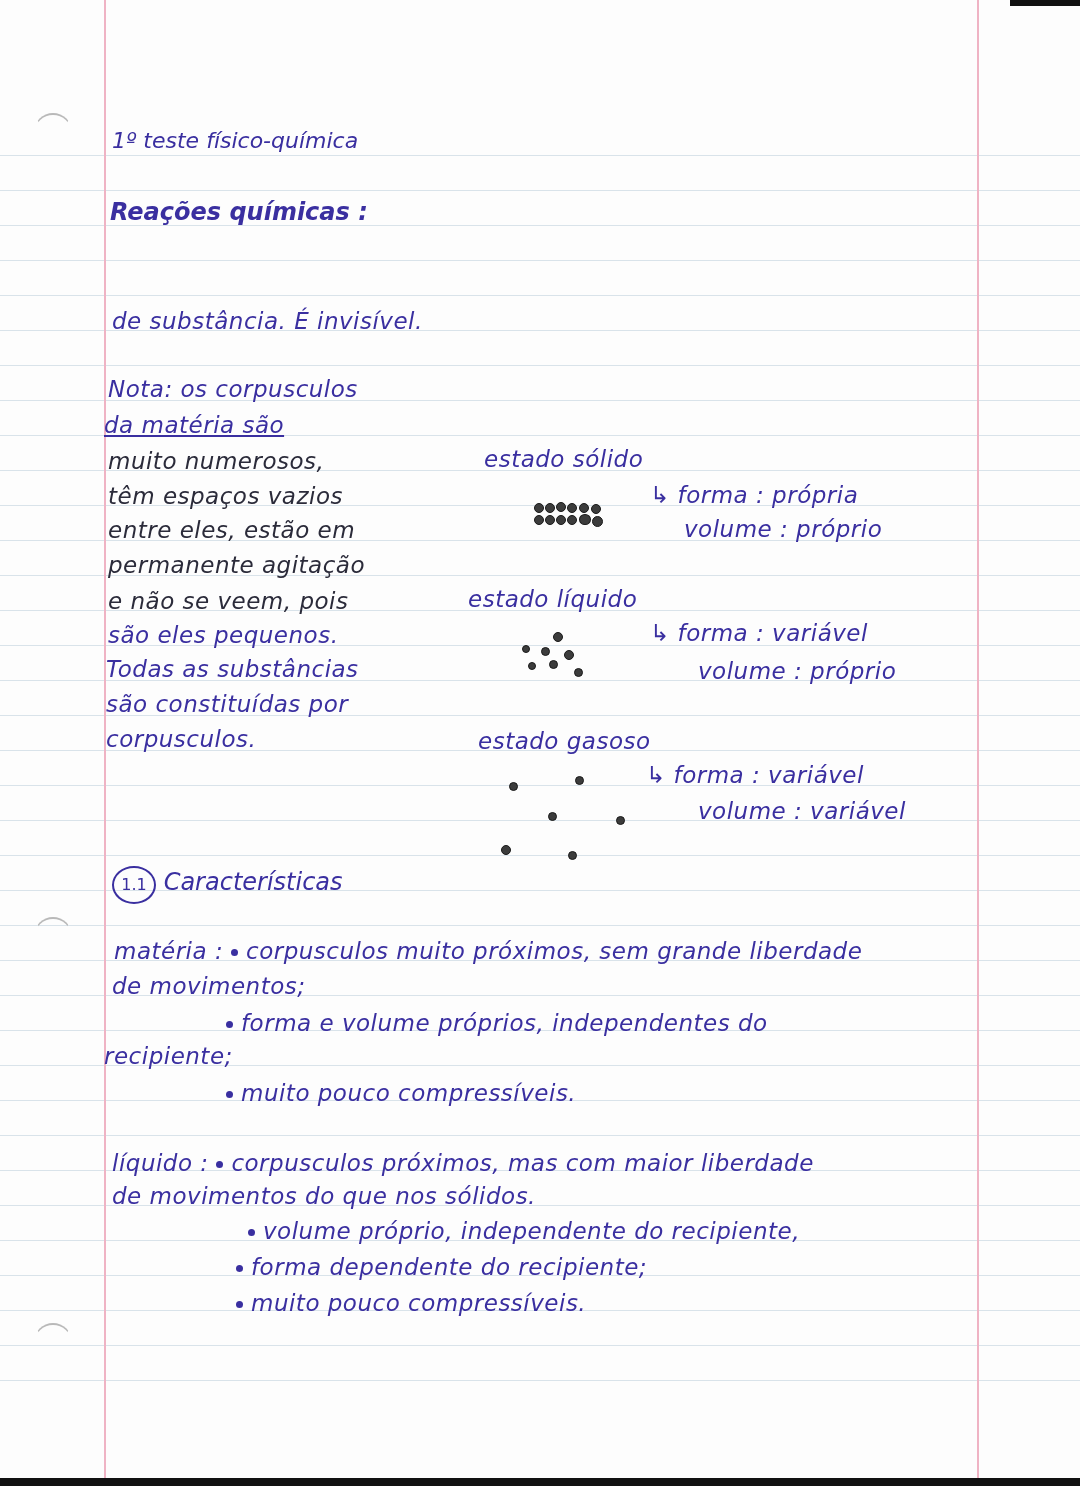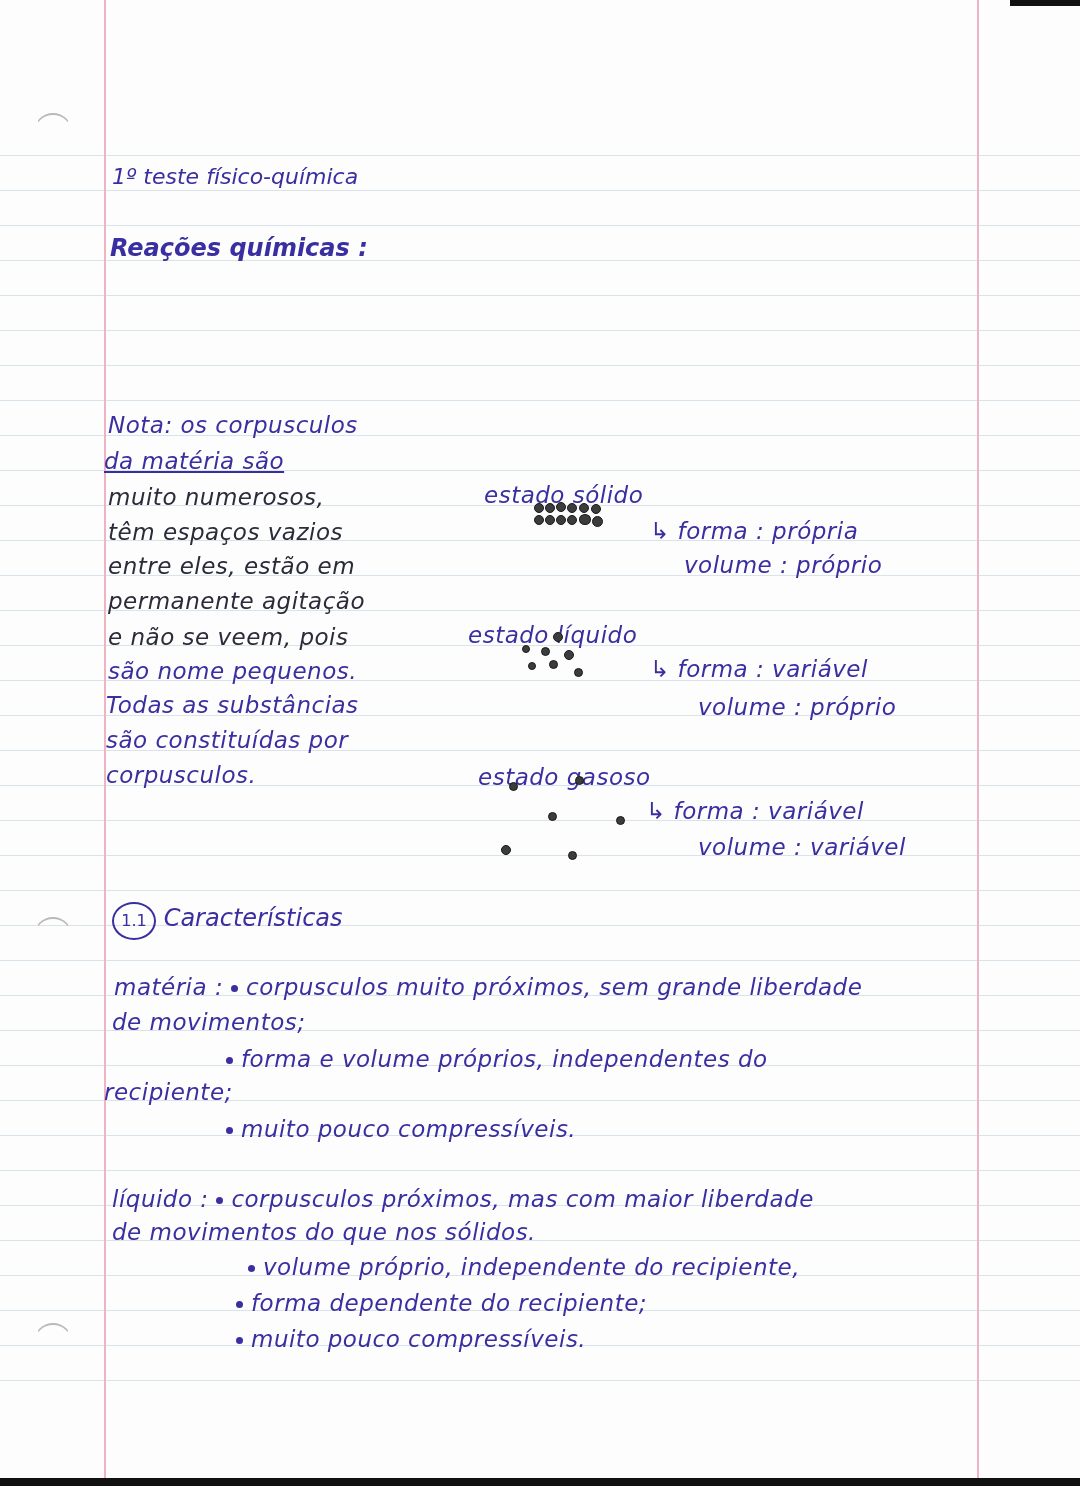--- a/index.html
+++ b/index.html
@@ -16,21 +16,21 @@
       background-position: 0 121px;
       background-size: 100% 1275px;
       background-repeat:no-repeat;
     }
     .margin-left { position:absolute; left:104px; top:0; width:2px; height:1486px; background:#efb3c4; }
     .margin-right { position:absolute; left:977px; top:0; width:2px; height:1486px; background:#efb3c4; }
     .hole { position:absolute; left:34px; width:36px; height:36px; border-radius:50%;
       border-top:2px solid #b9b9b9; border-left:1px solid transparent; border-right:1px solid transparent; border-bottom:none; }
     .bottom-strip { position:absolute; left:0; top:1478px; width:1080px; height:8px; background:#111; }
     .corner-mark { position:absolute; left:1010px; top:0; width:70px; height:6px; background:#111; }
-    .hw { position:absolute; color:#3a2fa0; font-family:"DejaVu Sans", sans-serif; white-space:nowrap; line-height:1;margin-top:36px; }
+    .hw { position:absolute; color:#3a2fa0; font-family:"DejaVu Sans", sans-serif; white-space:nowrap; line-height:1; }
     .hw.dark { color:#2b2b3a; }
     .t-title { font-size:22px; font-style:italic; }
     .t-main { font-size:24px; font-style:italic; }
     .t-body { font-size:23px; font-style:italic; letter-spacing:0.5px; }
     .circled { display:inline-block; border:2px solid #3a2fa0; border-radius:50%; text-align:center; font-style:normal; }
     .dot { position:absolute; border-radius:50%; background:#3c3c3c; border:1px solid #1a1a1a; }
     .bullet { display:inline-block; width:7px; height:7px; border-radius:50%; background:#3a2fa0; margin-right:8px; vertical-align:middle; }
   </style>
 </head>
 <body>
@@ -40,30 +40,31 @@
   <div class="margin-right"></div>
   <div class="hole" style="top:113px"></div>
   <div class="hole" style="top:917px"></div>
   <div class="hole" style="top:1323px"></div>
   <div class="corner-mark"></div>
   <div class="bottom-strip"></div>
 
   <div class="hw t-title" style="left:112px; top:130px;">1º teste físico-química</div>
   <div class="hw t-main" style="left:110px; top:200px;font-weight:bold;">Reações químicas :</div>
 
+  <div class="hw t-body" style="left:112px; top:310px;">de substância. É invisível.</div>
 
   <div>
     <div class="hw t-body" style="left:108px; top:378px;">Nota: os corpusculos</div>
     <div class="hw t-body" style="left:104px; top:414px;text-decoration:underline;">da matéria são</div>
     <div class="hw t-body dark" style="left:108px; top:450px;">muito numerosos,</div>
     <div class="hw t-body dark" style="left:108px; top:485px;">têm espaços vazios</div>
     <div class="hw t-body dark" style="left:108px; top:519px;">entre eles, estão em</div>
     <div class="hw t-body dark" style="left:108px; top:554px;">permanente agitação</div>
     <div class="hw t-body dark" style="left:108px; top:590px;">e não se veem, pois</div>
-    <div class="hw t-body" style="left:108px; top:624px;">são nome pequenos.</div>
+    <div class="hw t-body" style="left:108px; top:624px;">são eles pequenos.</div>
     <div class="hw t-body" style="left:106px; top:658px;">Todas as substâncias</div>
     <div class="hw t-body" style="left:106px; top:693px;">são constituídas por</div>
     <div class="hw t-body" style="left:106px; top:728px;">corpusculos.</div>
   </div>
 
 
   <div class="hw t-body" style="left:484px; top:448px;">estado sólido</div>
   <div>
     <div class="dot" style="left:534px;top:503px;width:8px;height:8px;"></div>
     <div class="dot" style="left:545px;top:503px;width:8px;height:8px;"></div>

